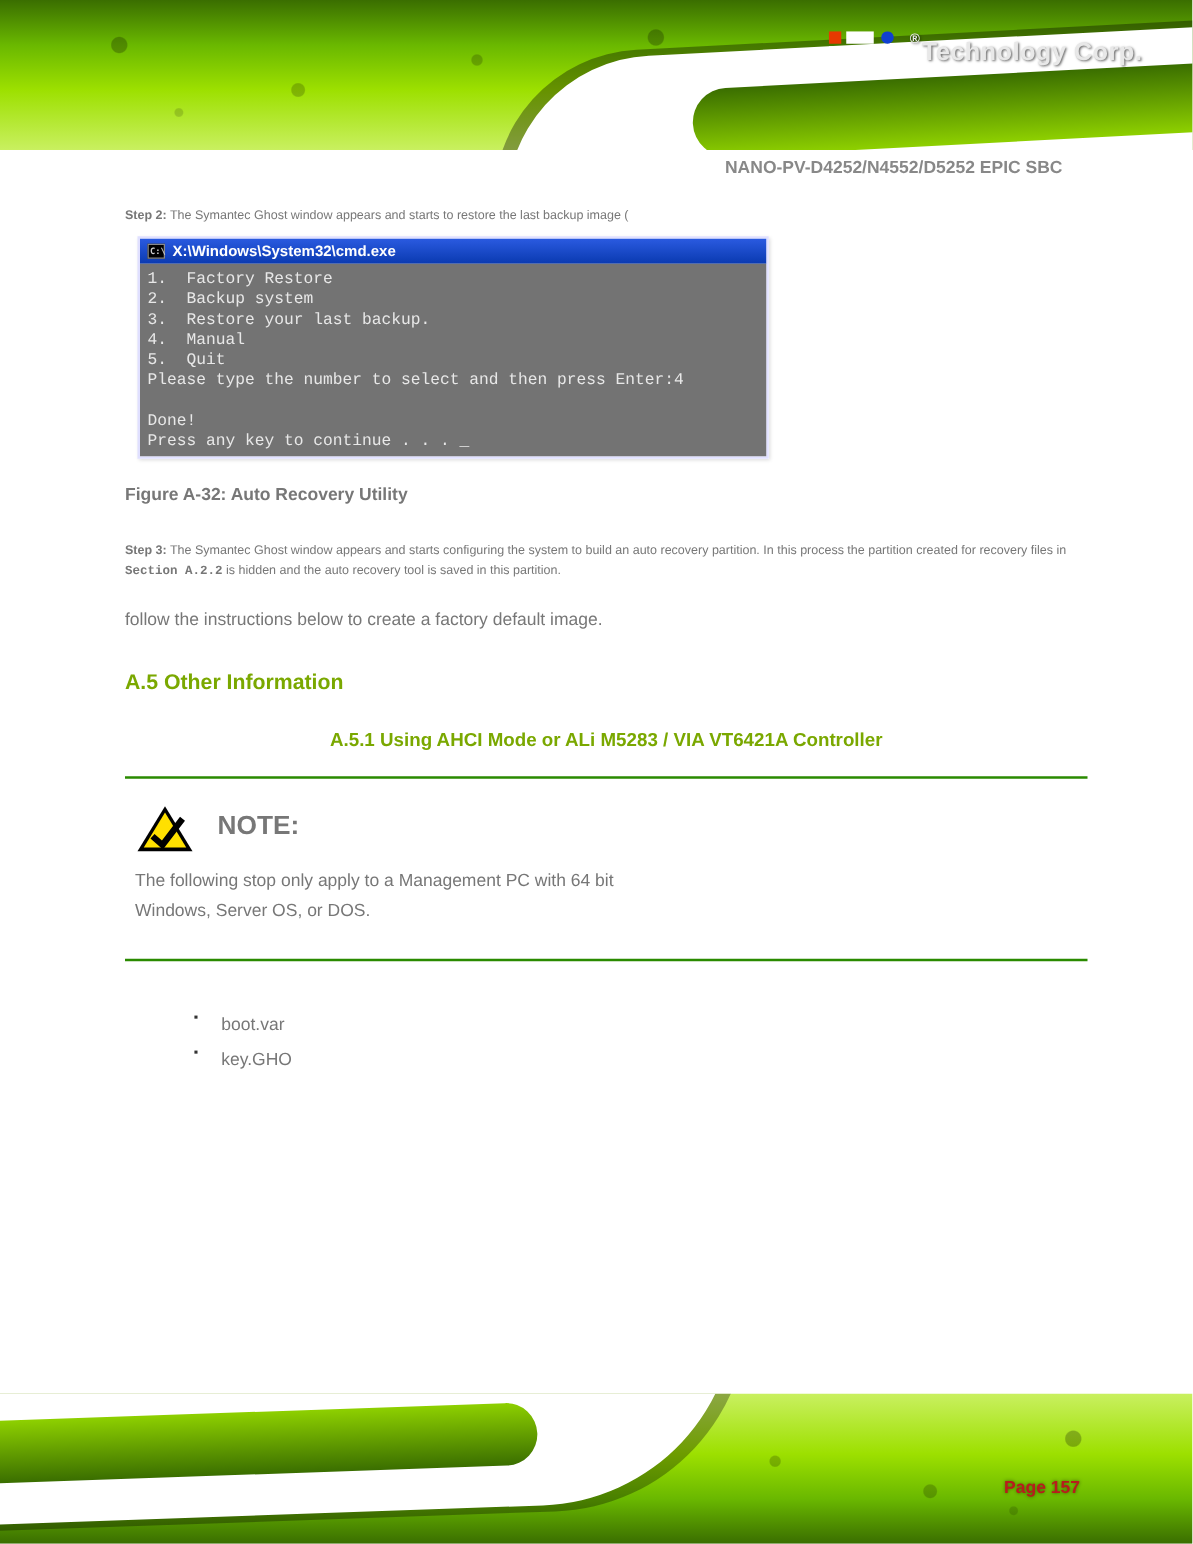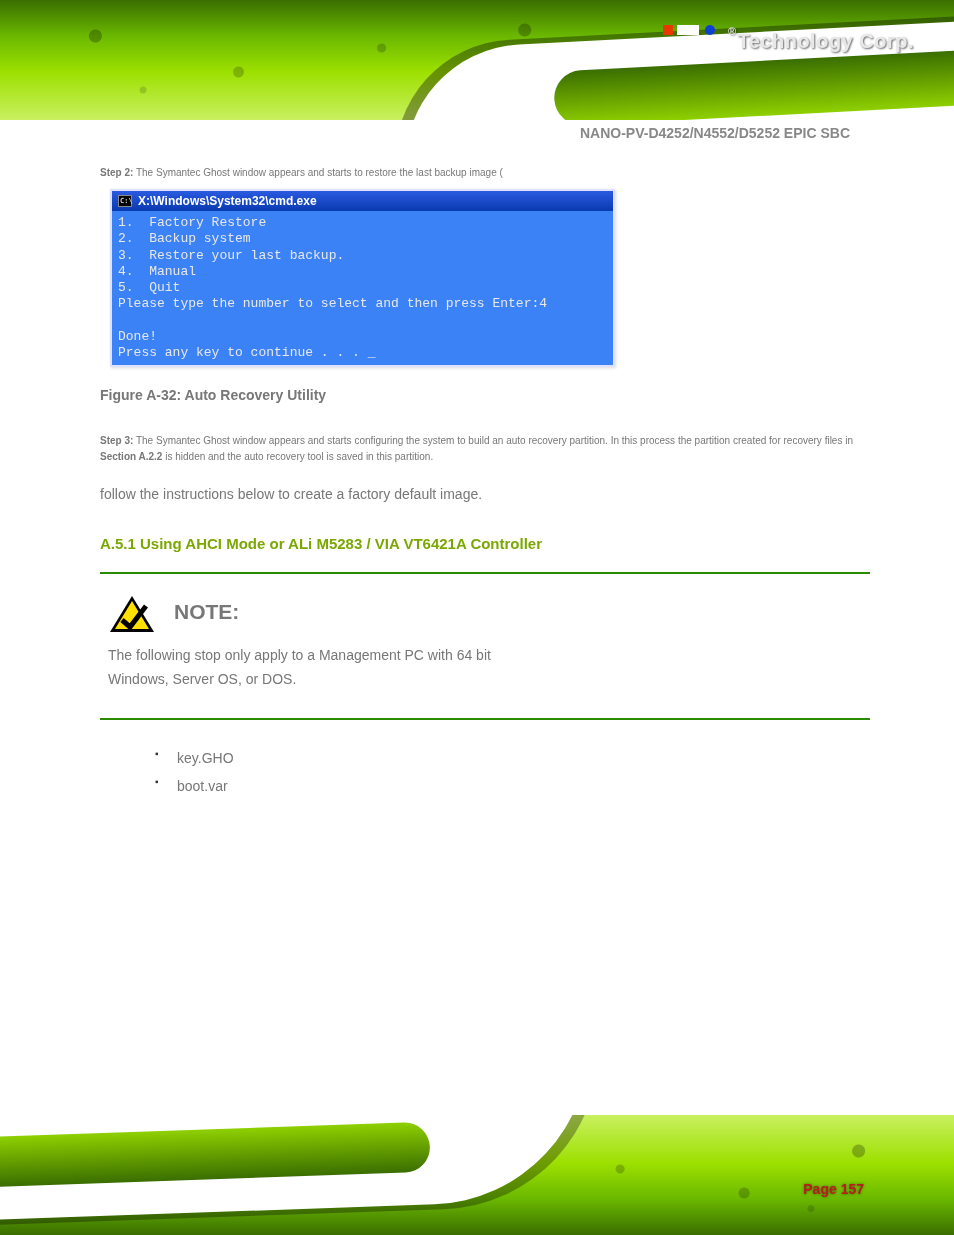--- a/index.html
+++ b/index.html
@@ -109,21 +109,21 @@
     font-weight: bold;
   }
 
   .step-text {
     font-size: 10px;
     color: #777;
     line-height: 1.6;
     margin: 25px 0 8px;
   }
   .step-text .step-num { font-weight: bold; }
-  .step-text .kw { font-weight: bold; }
+  .step-text .kw { font-weight: bold; font-family: Liberation Mono, monospace; }
 
   
   .cmd-window {
     width: 505px;
     margin-left: 10px;
     border: 2px solid #e0e0ff;
     box-shadow: 1px 1px 3px rgba(0,0,0,0.15);
   }
   .cmd-titlebar {
     background: linear-gradient(to bottom, #2a5ae0, #0a3ab0);
@@ -142,21 +142,21 @@
     background: #000;
     border: 1px solid #888;
     font-size: 7px;
     line-height: 10px;
     color: #ccc;
     text-align: left;
     padding-left: 1px;
     font-family: monospace;
   }
   .cmd-body {
-    background: #3b82f6;
+    background: #737373;
     color: #e8e8e8;
     font-family: "Courier New", monospace;
     font-size: 13px;
     line-height: 1.25;
     padding: 4px 6px;
     white-space: pre;
     min-height: 130px;
   }
 
   .figure-caption {
@@ -178,21 +178,21 @@
     font-weight: bold;
     color: #7aa800;
     margin: 28px 0 20px;
   }
 
   
   .note-box {
     border-top: 2px solid #2a8a00;
     border-bottom: 2px solid #2a8a00;
     padding: 20px 8px 26px 8px;
-    margin: 18px 0 24px;
+    margin: 18px 0 36px;
   }
   .note-table { display: flex; align-items: flex-start; gap: 18px; }
   .note-icon { flex: 0 0 auto; }
   .note-icon svg { display: block; }
   .note-label {
     font-family: "Arial Black", Arial, sans-serif;
     font-size: 21px;
     color: #777;
     font-weight: 900;
     padding-top: 6px;
@@ -338,22 +338,27 @@
 
   <p class="step-text">
     <span class="step-num">Step 3:</span>
     <span>The Symantec Ghost window appears and starts configuring the system to build an auto recovery partition. In this process the partition created for recovery files in </span>
     <span class="kw">Section A.2.2</span>
     <span> is hidden and the auto recovery tool is saved in this partition.</span>
   </p>
 
   <p class="body-para">follow the instructions below to create a factory default image.</p>
 
-
-  <h3 class="section-head" style="font-size:15px;">
+  <h2 class="section-head">
+    <span>A.5</span>
+    <span> </span>
+    <span>Other Information</span>
+  </h2>
+
+  <h3 class="section-head" style="font-size:15px;text-align:center;">
     <span>A.5.1</span>
     <span> </span>
     <span>Using AHCI Mode or ALi M5283 / VIA VT6421A Controller</span>
   </h3>
 
   <div class="note-box">
     <div class="note-table">
       <div class="note-icon">
         <svg width="48" height="40" viewBox="0 0 48 40">
           <polygon points="24,2 46,38 2,38" fill="#000"></polygon>
@@ -364,22 +369,22 @@
       <div class="note-label">NOTE:</div>
     </div>
     <p class="note-body">
       <span>The  following  stop  only  apply  to  a  Management  PC  with  64  bit</span><br>
       <span>Windows, Server OS, or DOS.</span>
     </p>
   </div>
 
 
   <ul class="bullet-list">
+    <li>boot.var</li>
     <li>key.GHO</li>
-    <li>boot.var</li>
   </ul>
 </div>
 
 <div class="footer-band">
   <div class="footer-curve-shadow"></div>
   <div class="footer-curve"></div>
   <div class="footer-green-stripe"></div>
 </div>
 <div class="page-label">Page 157</div>
 

